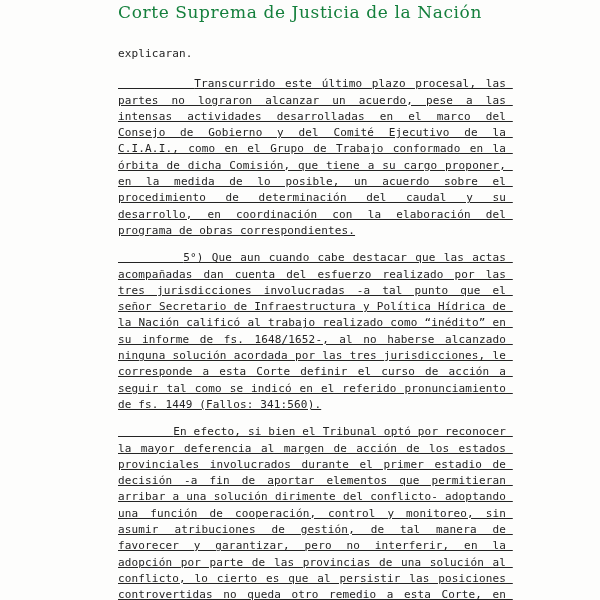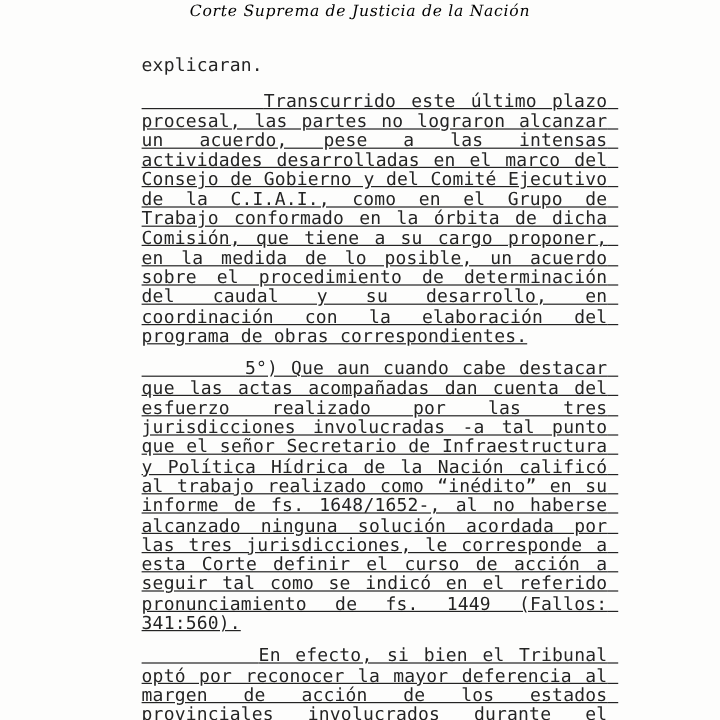--- a/index.html
+++ b/index.html
@@ -22,35 +22,34 @@
   }
   .letterhead {
     position: absolute;
     top: 2px;
     left: 0;
     width: 600px;
     text-align: center;
   }
   .letterhead-text {
     font-family: "DejaVu Serif", serif;
-    font-style: italic;
-    font-size: 13px;
+    font-size: 17px;
     letter-spacing: 0.6px;
-    color: #000000;
+    color: #15803d;
     white-space: nowrap;
   }
   .body-block {
     position: absolute;
     top: 46px;
     left: 118px;
     width: 388px;
   }
   .para {
     font-family: "DejaVu Sans Mono", monospace;
-    font-size: 15px;
+    font-size: 11px;
     line-height: 16.3px;
     color: #242424;
     text-align: justify;
     text-justify: inter-word;
     margin: 0 0 11px 0;
     letter-spacing: 0.15px;
     white-space: pre-wrap;
   }
   .para.first {
     margin-bottom: 14px;

